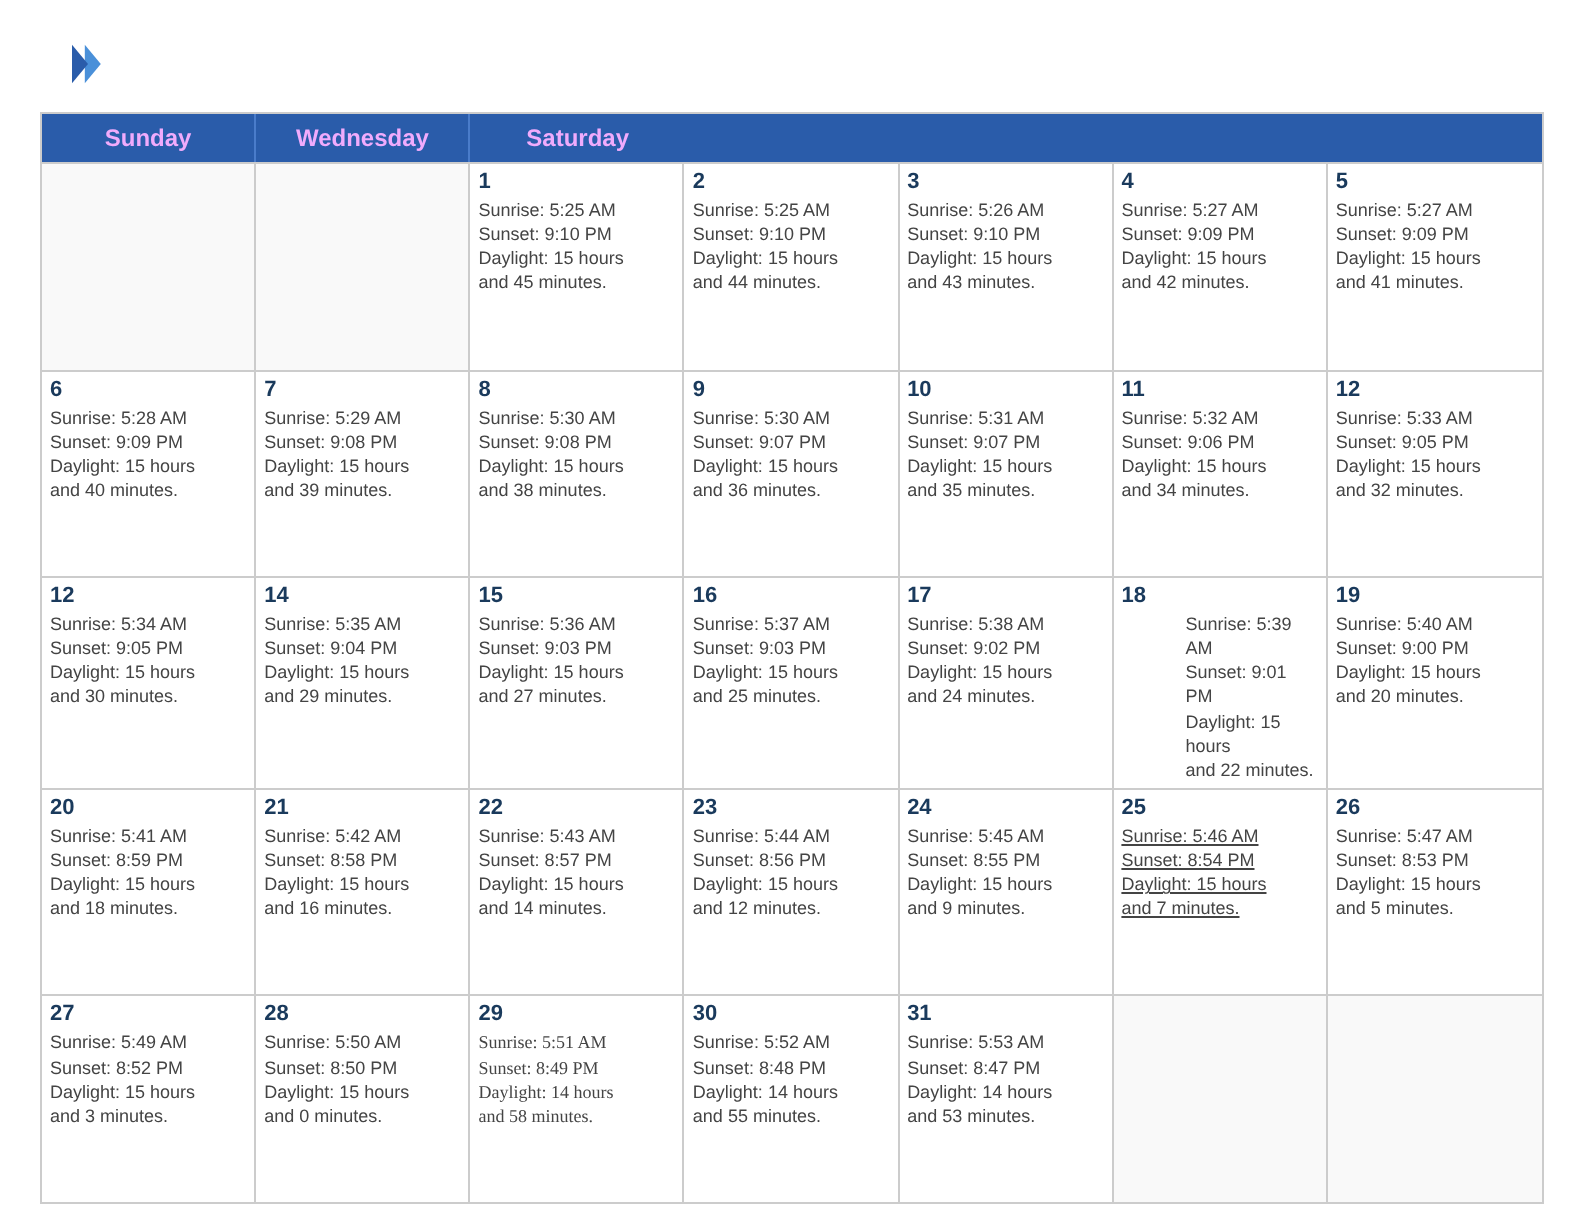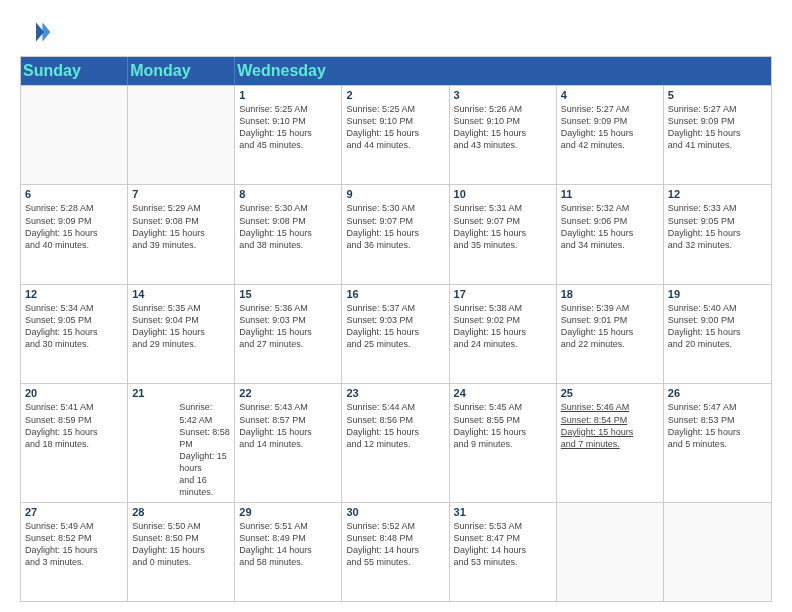--- a/index.html
+++ b/index.html
@@ -60,24 +60,24 @@
       display: flex;
       flex-direction: column;
       border: 1px solid #ccc;
     }
     .cal-header {
       display: grid;
       grid-template-columns: repeat(7, 1fr);
       background: #2a5caa;
     }
     .cal-header-cell {
-      color: #5eead4;
-      font-size: 16px;
+      color: #f0abfc;
+      font-size: 12px;
       font-weight: bold;
-      text-align: left;
+      text-align: center;
       padding: 5px 2px;
       border-right: 1px solid #4a7cca;
     }
     .cal-header-cell:last-child { border-right: none; }
     .cal-body {
       flex: 1;
       display: flex;
       flex-direction: column;
     }
     .cal-row {
@@ -126,22 +126,22 @@
     </div>
     <div class="title-block">
       <div class="month-title"></div>
       <div class="location-title"></div>
     </div>
   </div>
 
   <div class="calendar">
     <div class="cal-header" id="cal-header">
         <div class="cal-header-cell">Sunday</div>
-        <div class="cal-header-cell">Monday</div>
         <div class="cal-header-cell">Wednesday</div>
+        <div class="cal-header-cell">Saturday</div>
       </div>
     <div class="cal-body" id="cal-body">
         <div class="cal-row">
           <div class="cal-cell empty"></div>
           <div class="cal-cell empty"></div>
           <div class="cal-cell">
             <div class="cell-day">1</div>
             <div class="cell-info" style="white-space: pre-line;">Sunrise: 5:25 AM
 Sunset: 9:10 PM
 Daylight: 15 hours
@@ -258,21 +258,21 @@
           </div>
           <div class="cal-cell">
             <div class="cell-day">17</div>
             <div class="cell-info" style="white-space: pre-line;">Sunrise: 5:38 AM
 Sunset: 9:02 PM
 Daylight: 15 hours
 and 24 minutes.</div>
           </div>
           <div class="cal-cell">
             <div class="cell-day">18</div>
-            <div class="cell-info" style="white-space: pre-line;">Sunrise: 5:39 AM
+            <div class="cell-info" style="white-space: pre-line; margin-left: 32px;">Sunrise: 5:39 AM
 Sunset: 9:01 PM
 Daylight: 15 hours
 and 22 minutes.</div>
           </div>
           <div class="cal-cell">
             <div class="cell-day">19</div>
             <div class="cell-info" style="white-space: pre-line;">Sunrise: 5:40 AM
 Sunset: 9:00 PM
 Daylight: 15 hours
 and 20 minutes.</div>
@@ -281,21 +281,21 @@
         <div class="cal-row">
           <div class="cal-cell">
             <div class="cell-day">20</div>
             <div class="cell-info" style="white-space: pre-line;">Sunrise: 5:41 AM
 Sunset: 8:59 PM
 Daylight: 15 hours
 and 18 minutes.</div>
           </div>
           <div class="cal-cell">
             <div class="cell-day">21</div>
-            <div class="cell-info" style="white-space: pre-line; margin-left: 47px;">Sunrise: 5:42 AM
+            <div class="cell-info" style="white-space: pre-line;">Sunrise: 5:42 AM
 Sunset: 8:58 PM
 Daylight: 15 hours
 and 16 minutes.</div>
           </div>
           <div class="cal-cell">
             <div class="cell-day">22</div>
             <div class="cell-info" style="white-space: pre-line;">Sunrise: 5:43 AM
 Sunset: 8:57 PM
 Daylight: 15 hours
 and 14 minutes.</div>
@@ -339,21 +339,21 @@
           </div>
           <div class="cal-cell">
             <div class="cell-day">28</div>
             <div class="cell-info" style="white-space: pre-line;">Sunrise: 5:50 AM
 Sunset: 8:50 PM
 Daylight: 15 hours
 and 0 minutes.</div>
           </div>
           <div class="cal-cell">
             <div class="cell-day">29</div>
-            <div class="cell-info" style="white-space: pre-line;">Sunrise: 5:51 AM
+            <div class="cell-info" style="white-space: pre-line; font-family: Liberation Serif, serif;">Sunrise: 5:51 AM
 Sunset: 8:49 PM
 Daylight: 14 hours
 and 58 minutes.</div>
           </div>
           <div class="cal-cell">
             <div class="cell-day">30</div>
             <div class="cell-info" style="white-space: pre-line;">Sunrise: 5:52 AM
 Sunset: 8:48 PM
 Daylight: 14 hours
 and 55 minutes.</div>

